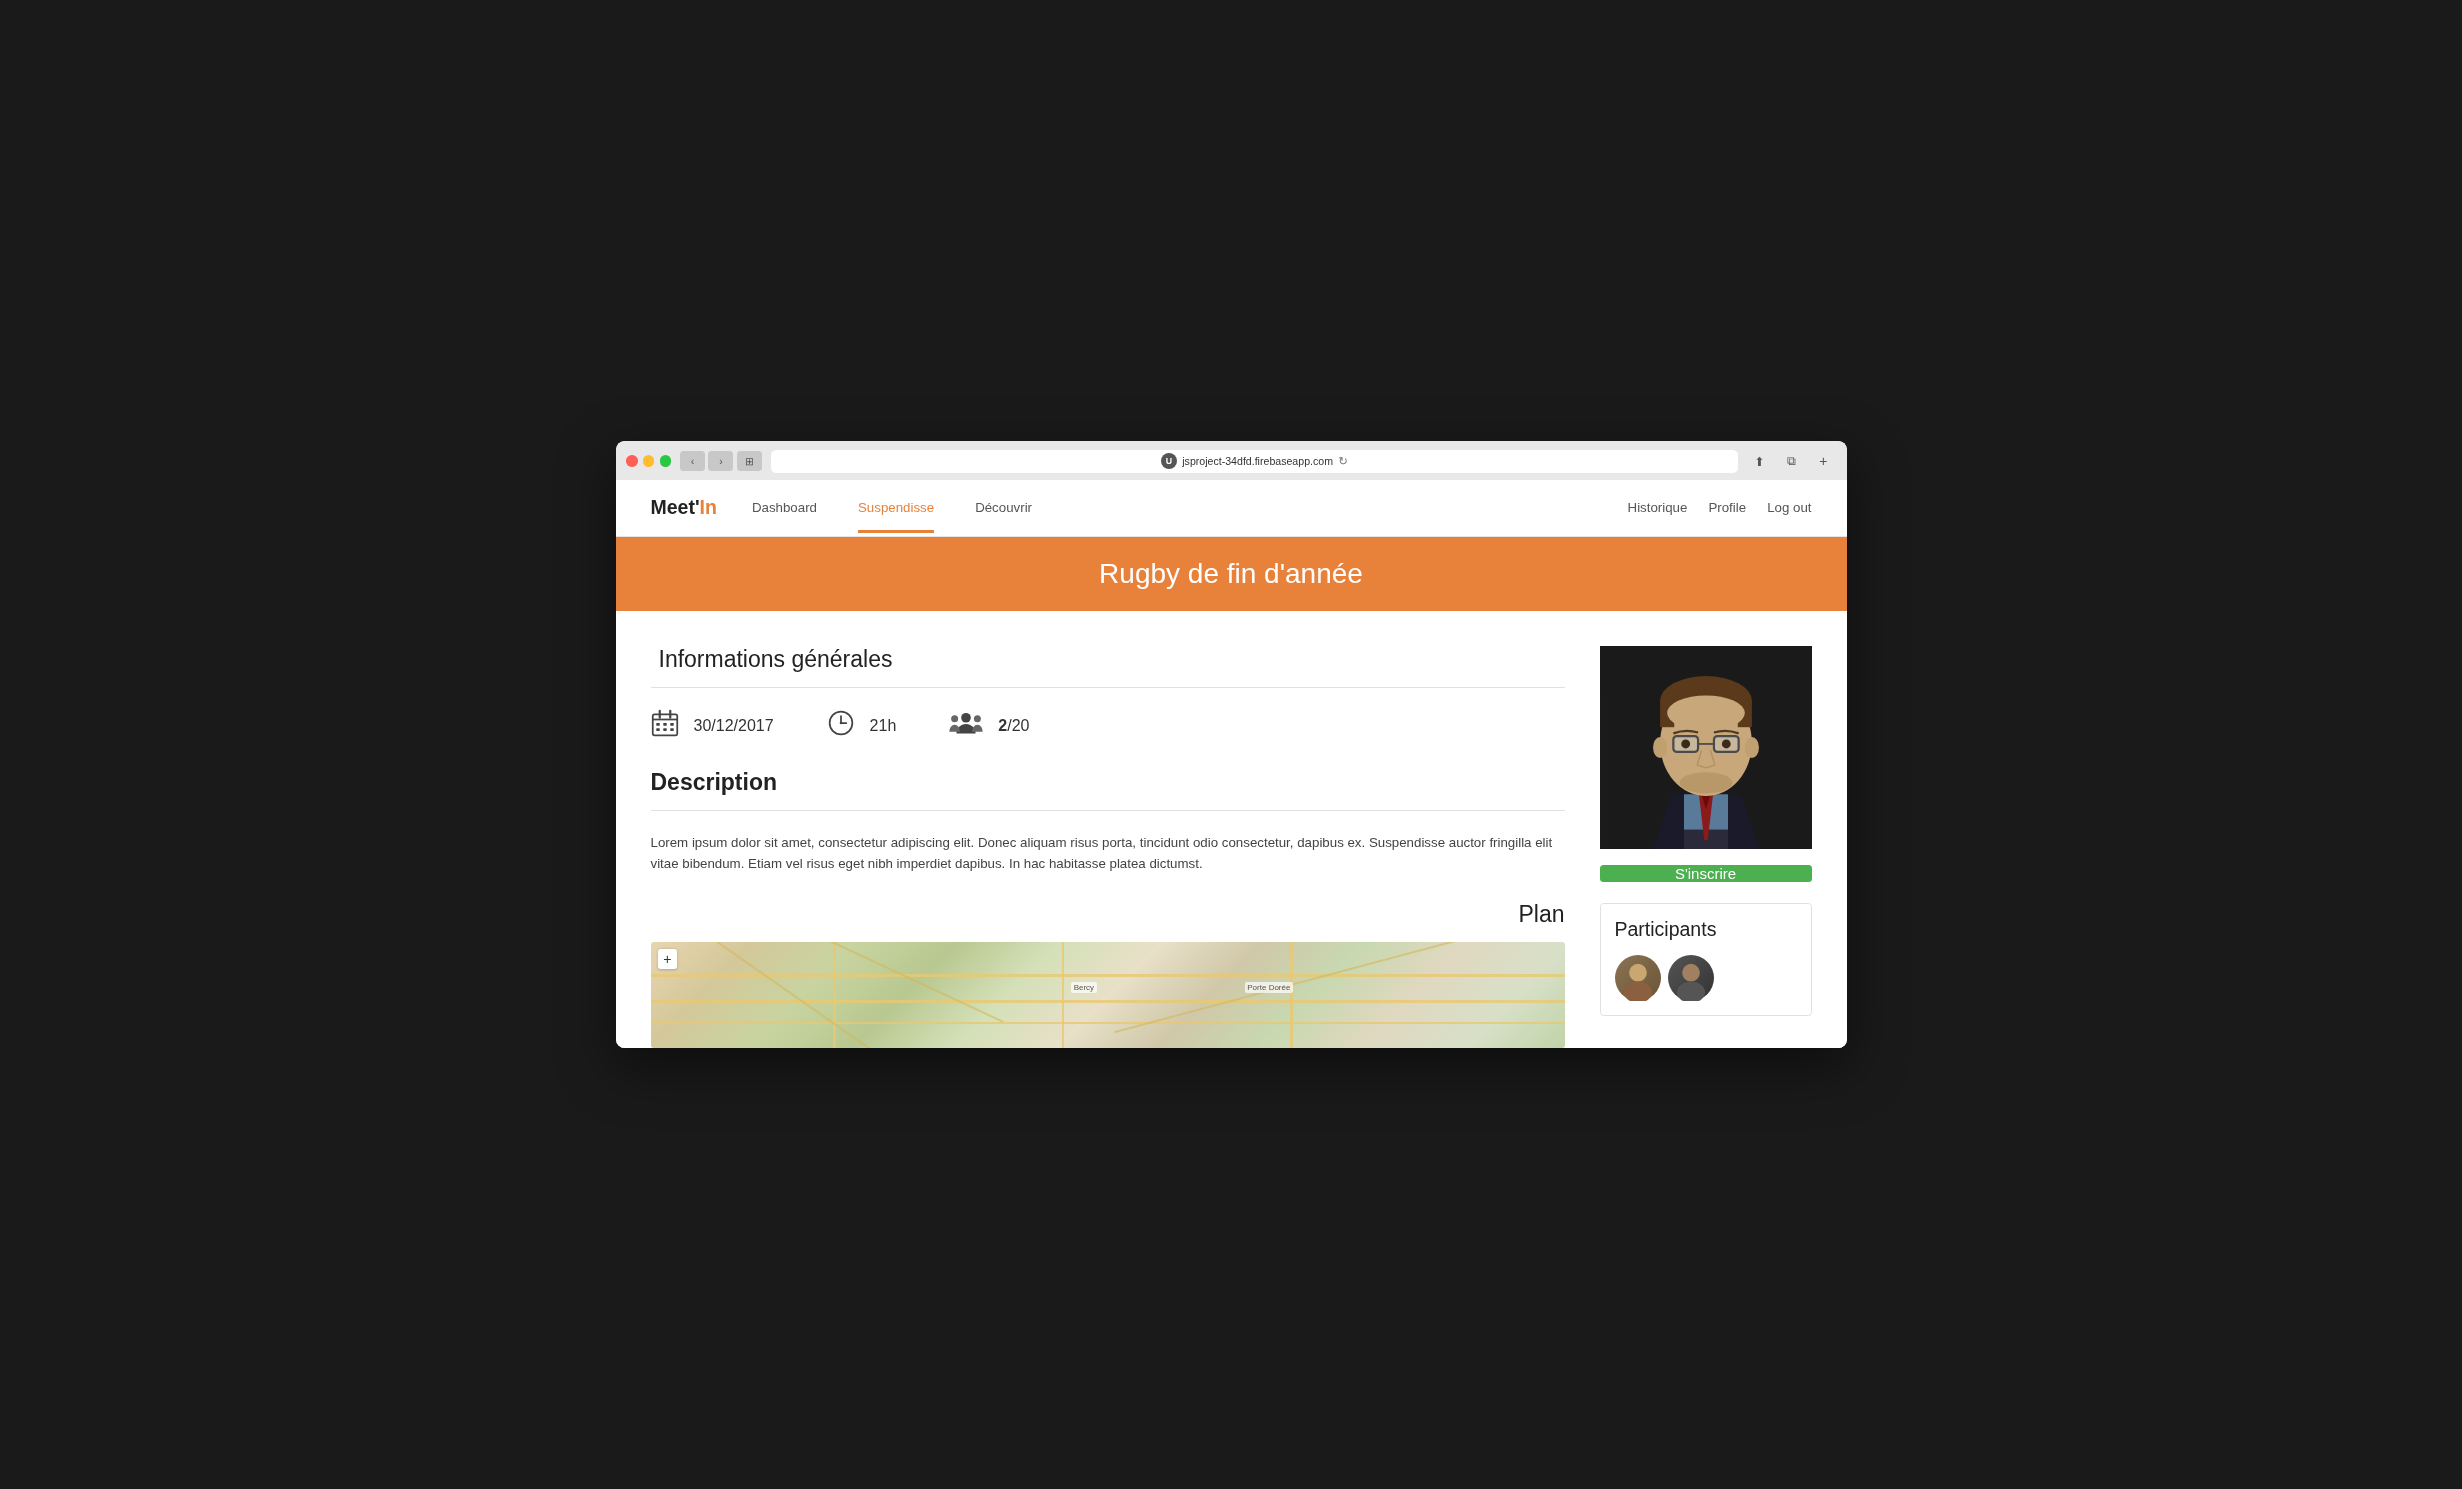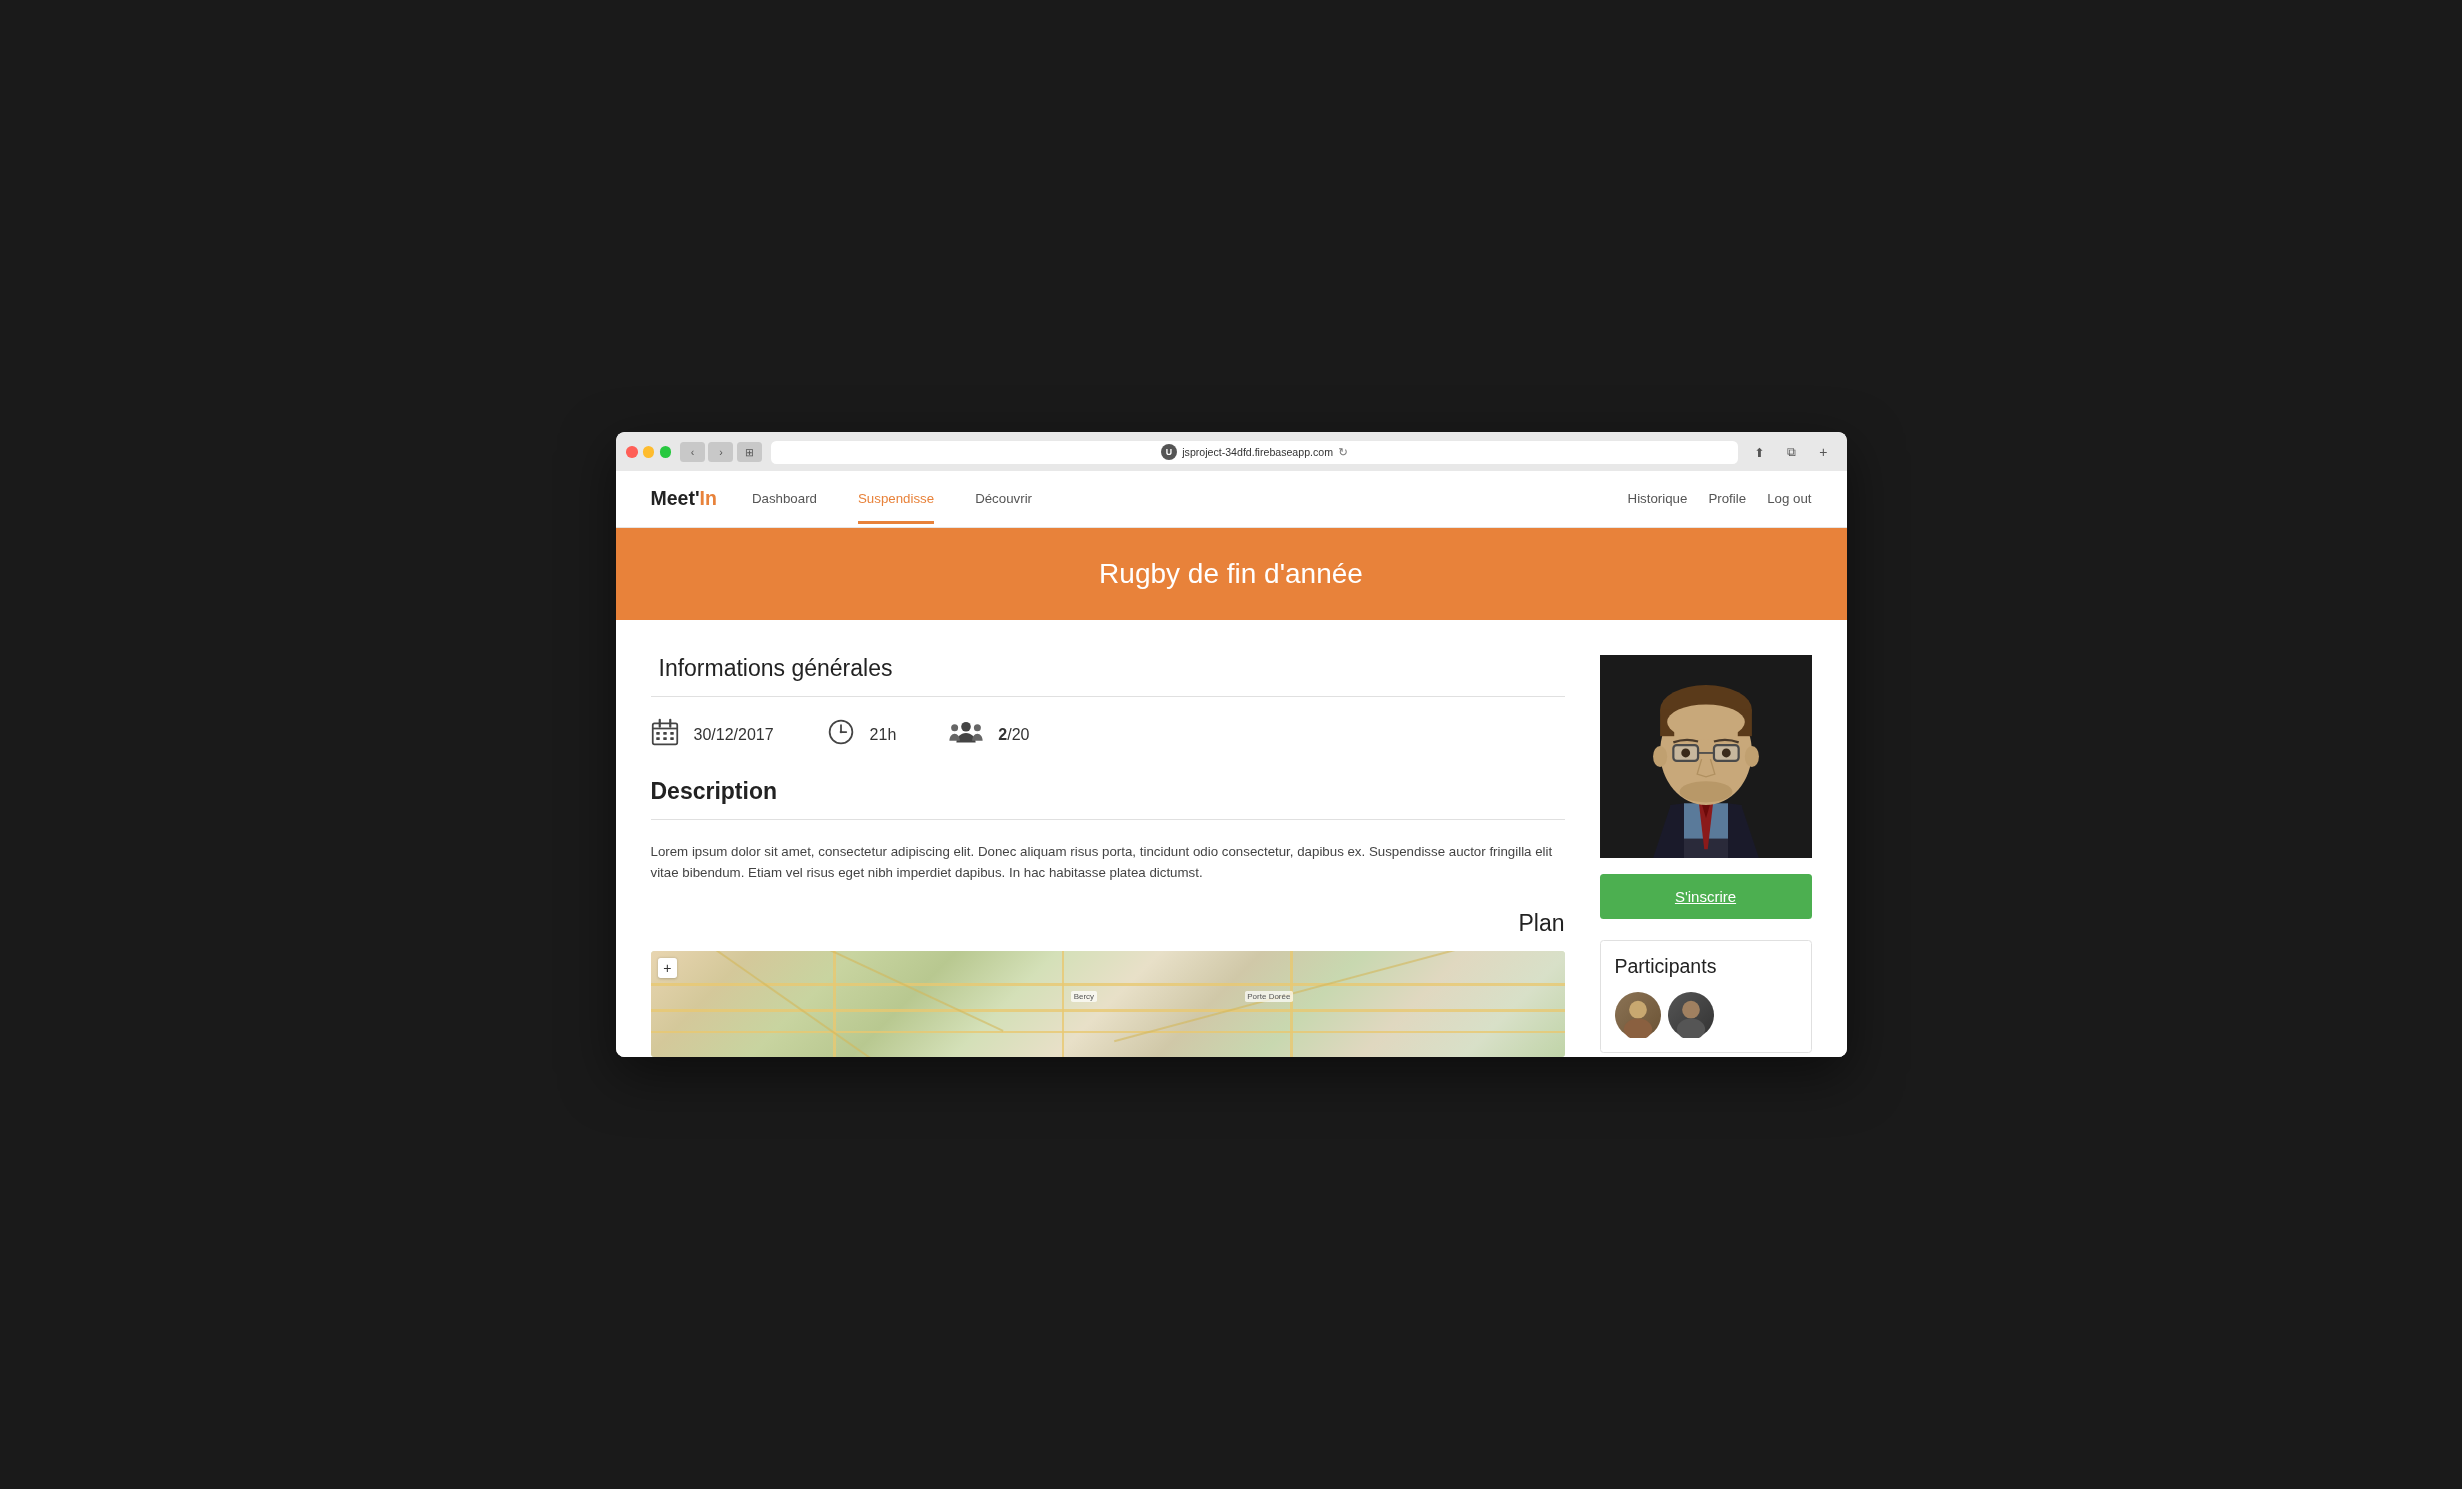--- a/index.html
+++ b/index.html
@@ -164,21 +164,21 @@
       gap: 21px;
     }
     .nav-right-link {
       font-size: 13.3px;
       color: #555;
       cursor: pointer;
     }
     
     .hero-banner {
       background: #e8823a;
-      padding: 30px 35px;
+      padding: 21px 35px;
       text-align: center;
     }
     .hero-title {
       font-size: 28px;
       color: #fff;
       font-weight: 400;
     }
     
     .main-content {
       display: flex;
@@ -313,31 +313,29 @@
     .profile-img-placeholder {
       width: 212px;
       height: 203px;
       background: linear-gradient(135deg, #2a2a2a 0%, #3a3a3a 40%, #222 60%, #1a1a1a 100%);
       position: relative;
       overflow: hidden;
     }
     .register-btn {
       display: block;
       width: 100%;
-      padding: 14px;
       background: #4caf50;
       color: #fff;
       font-size: 15px;
       text-align: center;
       border-radius: 3.5px;
       cursor: pointer;
       margin-top: 16px;
       border: none;
       font-weight: 400;
-      text-decoration: underline;
     }
     .participants-section {
       margin-top: 21px;
       border: 0.9px solid #e0e0e0;
       border-radius: 3.5px;
       padding: 14px;
     }
     .participants-title {
       font-size: 19.5px;
       font-weight: 400;

